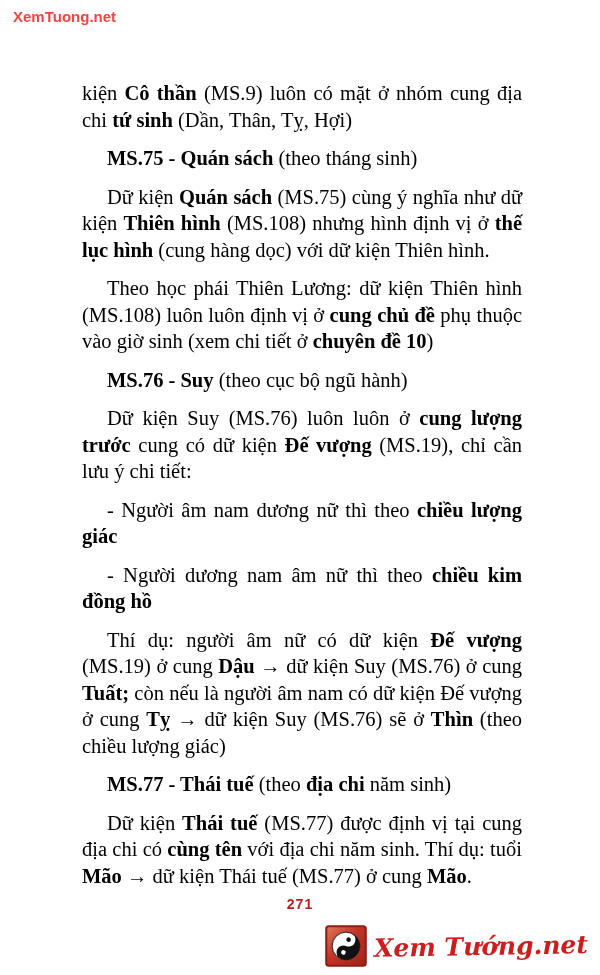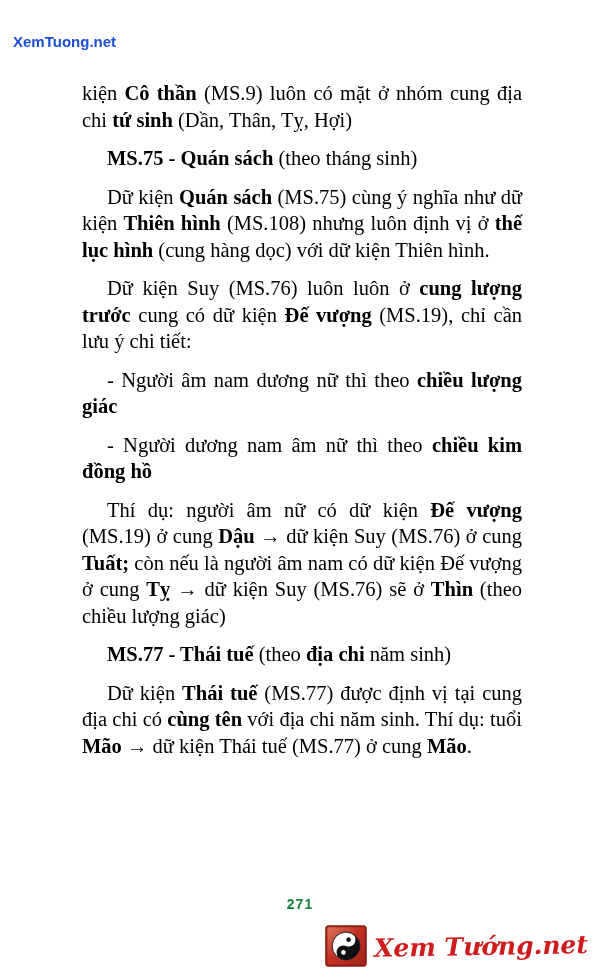--- a/index.html
+++ b/index.html
@@ -7,40 +7,39 @@
     width:600px;height:975px;
     background:#ffffff;
     position:relative;
     font-family:"Liberation Serif", serif;
     overflow:hidden;
   }
   .site-link{
     position:absolute;left:13px;top:8px;
     font-family:"Liberation Sans", sans-serif;
     font-size:15px;font-weight:600;
-    color:#1d4ed8;
+    color:#ef4444;
     text-decoration:none;
     cursor:pointer;
-    margin-top:25px;
   }
   .text-block{
     position:absolute;left:82px;top:80px;width:440px;
     color:#000000;
     font-size:20.5px;line-height:26.5px;
     text-align:justify;
   }
   .para{margin:0 0 12px 0;}
   .para.indent{text-indent:25px;}
   .b{font-weight:bold;}
   .page-number{
     position:absolute;left:0;right:0;top:896px;
     text-align:center;
     font-family:"Liberation Sans", sans-serif;
     font-size:14px;font-weight:bold;
-    color:#15803d;
+    color:#b91c1c;
     letter-spacing:1px;
   }
   .logo{
     position:absolute;right:12px;bottom:8px;
     display:flex;align-items:center;gap:7px;
   }
   .logo-badge{
     width:42px;height:42px;flex:0 0 auto;
     display:block;
   }
@@ -54,21 +53,23 @@
   }
 </style>
 </head>
 <body>
 
 <a class="site-link">XemTuong.net</a>
 
 <div class="text-block">
     <p class="para"><span>kiện </span><span class="b">Cô thần</span><span> (MS.9) luôn có mặt ở nhóm cung địa chi </span><span class="b">tứ sinh</span><span> (Dần, Thân, Tỵ, Hợi)</span></p>
     <p class="para indent"><span class="b">MS.75 - Quán sách</span><span> (theo tháng sinh)</span></p>
-    <p class="para indent"><span>Dữ kiện </span><span class="b">Quán sách</span><span> (MS.75) cùng ý nghĩa như dữ kiện </span><span class="b">Thiên hình</span><span> (MS.108) nhưng luôn định vị ở </span><span class="b">thế lục hình</span><span> (cung hàng dọc) với dữ kiện Thiên hình.</span></p>
+    <p class="para indent"><span>Dữ kiện </span><span class="b">Quán sách</span><span> (MS.75) cùng ý nghĩa như dữ kiện </span><span class="b">Thiên hình</span><span> (MS.108) nhưng hình định vị ở </span><span class="b">thế lục hình</span><span> (cung hàng dọc) với dữ kiện Thiên hình.</span></p>
+    <p class="para indent"><span>Theo học phái Thiên Lương: dữ kiện Thiên hình (MS.108) luôn luôn định vị ở </span><span class="b">cung chủ đề</span><span> phụ thuộc vào giờ sinh (xem chi tiết ở </span><span class="b">chuyên đề 10</span><span>)</span></p>
+    <p class="para indent"><span class="b">MS.76 - Suy</span><span> (theo cục bộ ngũ hành)</span></p>
     <p class="para indent"><span>Dữ kiện Suy (MS.76) luôn luôn ở </span><span class="b">cung lượng trước</span><span> cung có dữ kiện </span><span class="b">Đế vượng</span><span> (MS.19), chỉ cần lưu ý chi tiết:</span></p>
     <p class="para indent"><span>- Người âm nam dương nữ thì theo </span><span class="b">chiều lượng giác</span></p>
     <p class="para indent"><span>- Người dương nam âm nữ thì theo </span><span class="b">chiều kim đồng hồ</span></p>
     <p class="para indent"><span>Thí dụ: người âm nữ có dữ kiện </span><span class="b">Đế vượng</span><span> (MS.19) ở cung </span><span class="b">Dậu</span><span> → dữ kiện Suy (MS.76) ở cung </span><span class="b">Tuất;</span><span> còn nếu là người âm nam có dữ kiện Đế vượng ở cung </span><span class="b">Tỵ</span><span> → dữ kiện Suy (MS.76) sẽ ở </span><span class="b">Thìn</span><span> (theo chiều lượng giác)</span></p>
     <p class="para indent"><span class="b">MS.77 - Thái tuế</span><span> (theo </span><span class="b">địa chi</span><span> năm sinh)</span></p>
     <p class="para indent"><span>Dữ kiện </span><span class="b">Thái tuế</span><span> (MS.77) được định vị tại cung địa chi có </span><span class="b">cùng tên</span><span> với địa chi năm sinh. Thí dụ: tuổi </span><span class="b">Mão</span><span> → dữ kiện Thái tuế (MS.77) ở cung </span><span class="b">Mão</span><span>.</span></p>
   </div>
 
 <div class="page-number">271</div>
 

